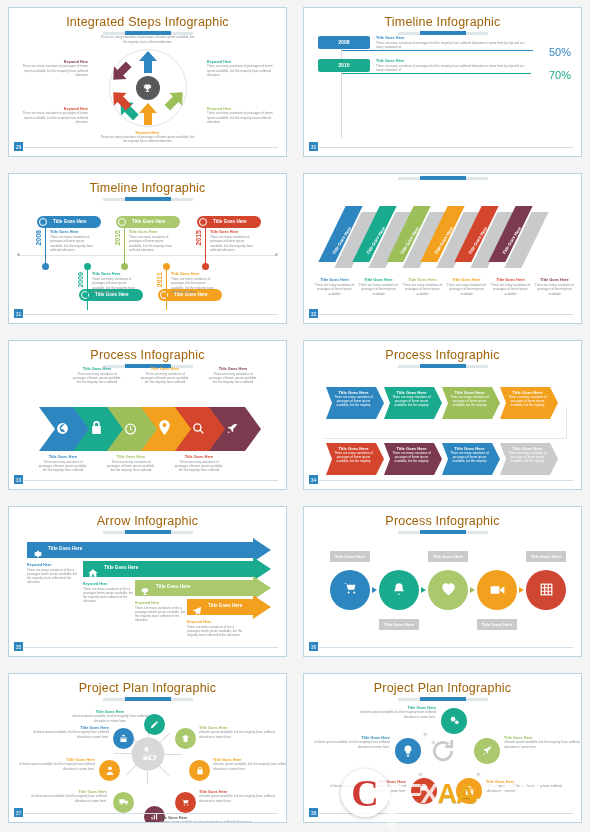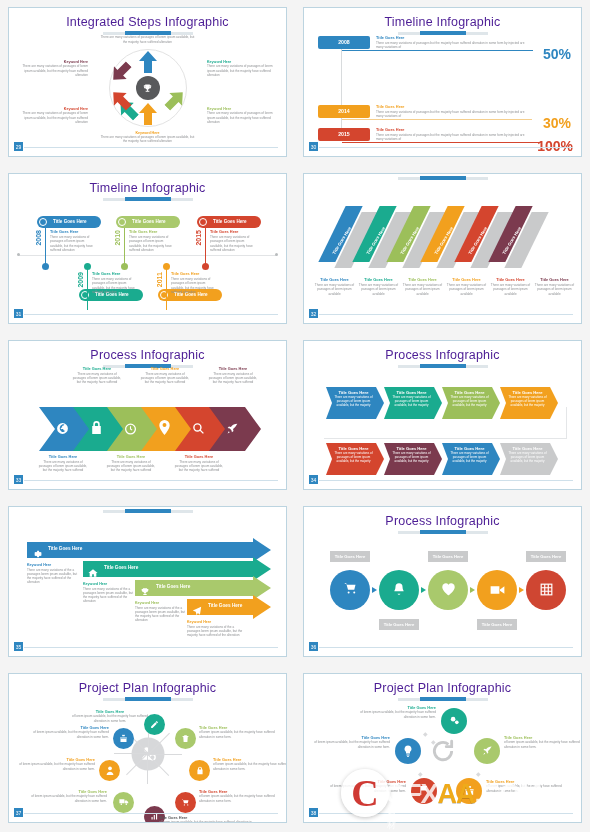--- a/index.html
+++ b/index.html
@@ -22,21 +22,21 @@
     background:#ffffff;
     border:1px solid #bcd4e0;
     overflow:hidden;
   }
   .slide-shadow{
     position:absolute; left:10px; right:6px; top:9px; bottom:7px;
     background:#d9d9d9; z-index:-1;
   }
   
   .stitle{
-    text-align:center; color:#4c1d95;
+    text-align:center; color:#a16207;
     font-size:12.5px; font-weight:400; letter-spacing:.2px;
     padding-top:7px; white-space:nowrap;
   }
   .tbar{ position:relative; width:90px; height:3px; margin:3px auto 0; background:#dfe6ea; }
   .tbar:after{ content:""; position:absolute; left:22px; top:-1px; width:46px; height:4px; background:#2e86c0; }
   
   .pagenum{
     position:absolute; left:4px; bottom:4px; width:11px; height:11px;
     background:#2e86c0; color:#fff; font-size:5px; line-height:11px;
     text-align:center; border:1px solid #fff;
@@ -55,21 +55,21 @@
            width:78px; height:78px; border:1px solid #e3e3e3; border-radius:50%; }
   .s1hub{ position:absolute; left:50%; top:50%; transform:translate(-50%,-50%);
           width:24px; height:24px; border-radius:50%; background:#58595b;
           display:flex; align-items:center; justify-content:center; color:#fff; font-size:11px; }
 
   
   .s2row{ position:absolute; left:14px; right:8px; height:20px; }
   .yrchip{ position:absolute; left:0; top:0; width:52px; height:13px; border-radius:2px;
            color:#fff; font-size:5.2px; font-weight:bold; text-align:center; line-height:13px; }
   .s2txt{ position:absolute; left:58px; top:0; right:44px; }
-  .pct{ position:absolute; right:2px; top:10px; font-size:14px; font-weight:bold; }
+  .pct{ position:absolute; right:2px; top:10px; font-size:11px; font-weight:normal; }
   .pline{ position:absolute; right:40px; top:14px; height:1px; }
   .spine{ position:absolute; left:37px; top:4px; bottom:4px; width:1px; background:#d8dbdd; }
 
   
   .axis{ position:absolute; left:10px; right:10px; top:50%; height:1px; background:#e2e4e6; }
   .pill{ position:absolute; height:12px; border-radius:6px; color:#fff;
          font-size:4.6px; font-weight:bold; line-height:12px; padding-left:16px; }
   .pill .ring{ position:absolute; left:2px; top:2px; width:8px;height:8px; border-radius:50%;
                border:1.4px solid #fff; background:transparent; }
   .dot{ position:absolute; width:7px;height:7px;border-radius:50%; }
@@ -203,41 +203,32 @@
           <div class="s2row" style="top:2px">
             <div class="yrchip" style="background:#2e86c0">2008</div>
             <div class="s2txt">
               <div class="ttl" style="color:#2e86c0">Title Goes Here</div>
               <div class="tx">There are many variations of passages but the majority have suffered alteration in some form by injected  are many variations of</div>
             </div>
             <div class="pline" style="left:24px;right:40px;background:#2e86c0"></div>
             <div class="pct" style="color:#2e86c0">50%</div>
           </div>
 
-
-
-          <div class="s2row" style="top:71px">
-            <div class="yrchip" style="background:#f2a01e">2014</div>
+          <div class="s2row" style="top:25px">
+            <div class="yrchip" style="background:#1aab8f">2010</div>
             <div class="s2txt">
-              <div class="ttl" style="color:#f2a01e">Title Goes Here</div>
+              <div class="ttl" style="color:#1aab8f">Title Goes Here</div>
               <div class="tx">There are many variations of passages but the majority have suffered alteration in some form by injected  are many variations of</div>
             </div>
-            <div class="pline" style="left:24px;right:41px;background:#f5cf8e"></div>
-            <div class="pct" style="color:#f2a01e">30%</div>
-          </div>
-
-          <div class="s2row" style="top:94px">
-            <div class="yrchip" style="background:#d4452e">2015</div>
-            <div class="s2txt">
-              <div class="ttl" style="color:#d4452e">Title Goes Here</div>
-              <div class="tx">There are many variations of passages but the majority have suffered alteration in some form by injected  are many variations of</div>
-            </div>
-            <div class="pline" style="left:24px;right:33px;background:#d4452e"></div>
-            <div class="pct" style="color:#d4452e;right:0;">100%</div>
-          </div>
+            <div class="pline" style="left:24px;right:42px;background:#1aab8f"></div>
+            <div class="pct" style="color:#1aab8f">70%</div>
+          </div>
+
+
+
         </div>
         <div class="pagebar"></div>
         <div class="pagenum">30</div>
       </div>
     </div>
 
     <div class="slide-wrap">
       <div class="slide-shadow"></div>
       <div class="slide">
         <div class="stitle">Timeline Infographic</div>
@@ -556,20 +547,21 @@
           </div>
         </div>
         <div class="pagebar"></div>
         <div class="pagenum">34</div>
       </div>
     </div>
 
     <div class="slide-wrap">
       <div class="slide-shadow"></div>
       <div class="slide">
+        <div class="stitle">Arrow Infographic</div>
         <div class="tbar"></div>
         <div class="body">
 
           <div style="position:absolute;left:18px;top:8px;width:244px;height:17px">
             <svg width="244" height="24" viewBox="0 0 244 24" style="position:absolute;left:0;top:-3.5px">
                 <path d="M0 4 L226 4 L226 0 L244 12 L226 24 L226 20 L0 20 Z" fill="#2e86c0"></path>
               </svg>
             <span style="position:absolute;left:5px;top:3.5px;color:#fff">
               <svg width="10" height="10" viewBox="0 0 24 24" fill="#fff">
                   <path d="M12 8a4 4 0 1 0 0 8 4 4 0 0 0 0-8zm9.4 4l2-1.6-2-3.4-2.4 1a8 8 0 0 0-2-1.2L16.6 4h-4L12 6.8a8 8 0 0 0-2 1.2l-2.4-1-2 3.4L7.6 12l-2 1.6 2 3.4 2.4-1c.6.5 1.3.9 2 1.2l.6 2.8h4l.4-2.8a8 8 0 0 0 2-1.2l2.4 1 2-3.4z"></path>

